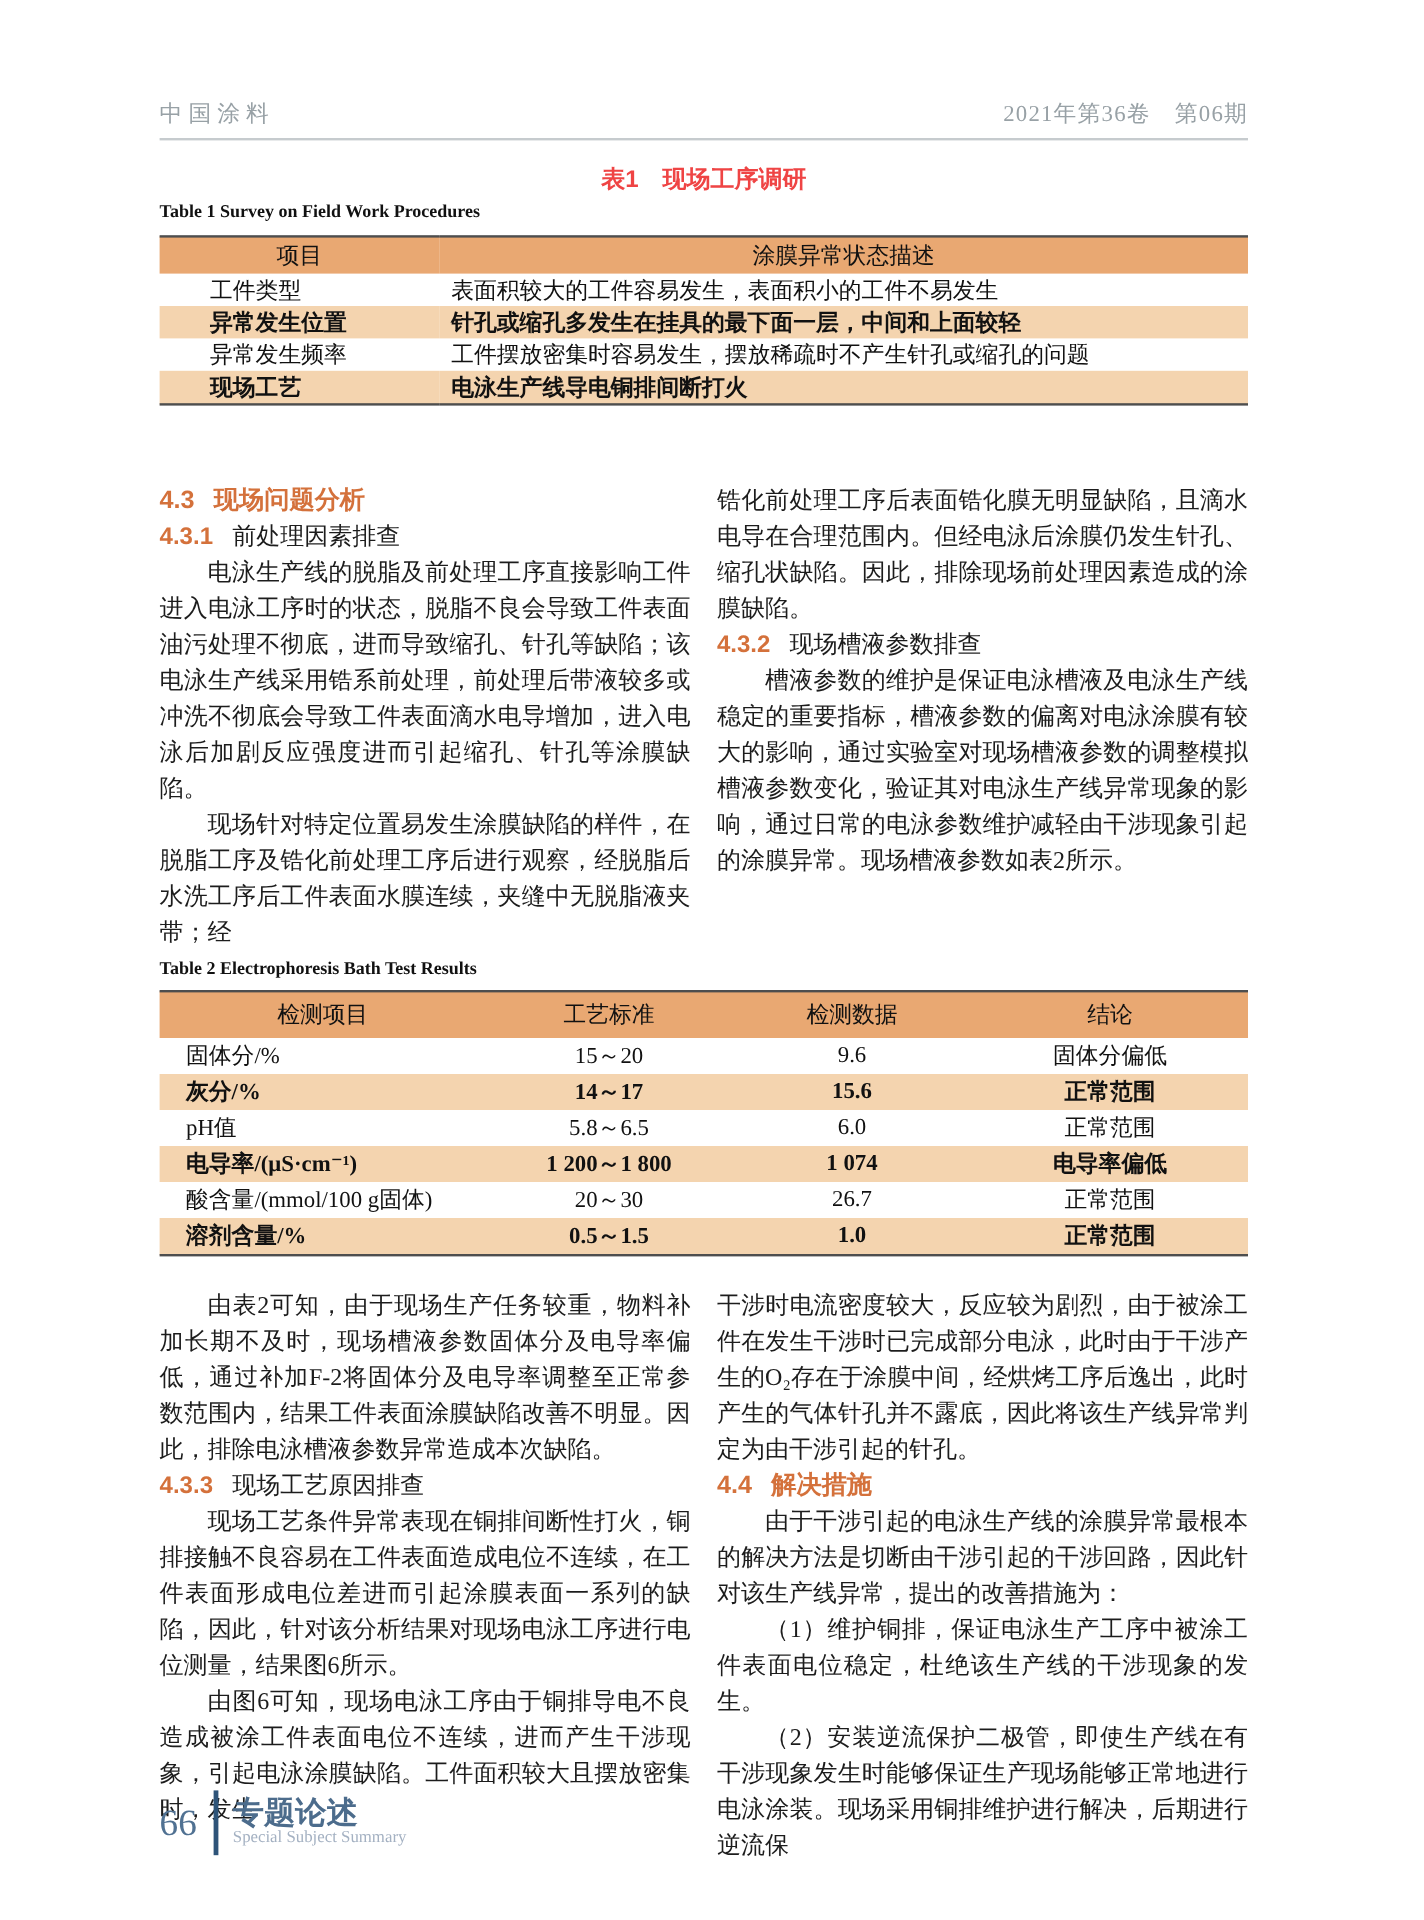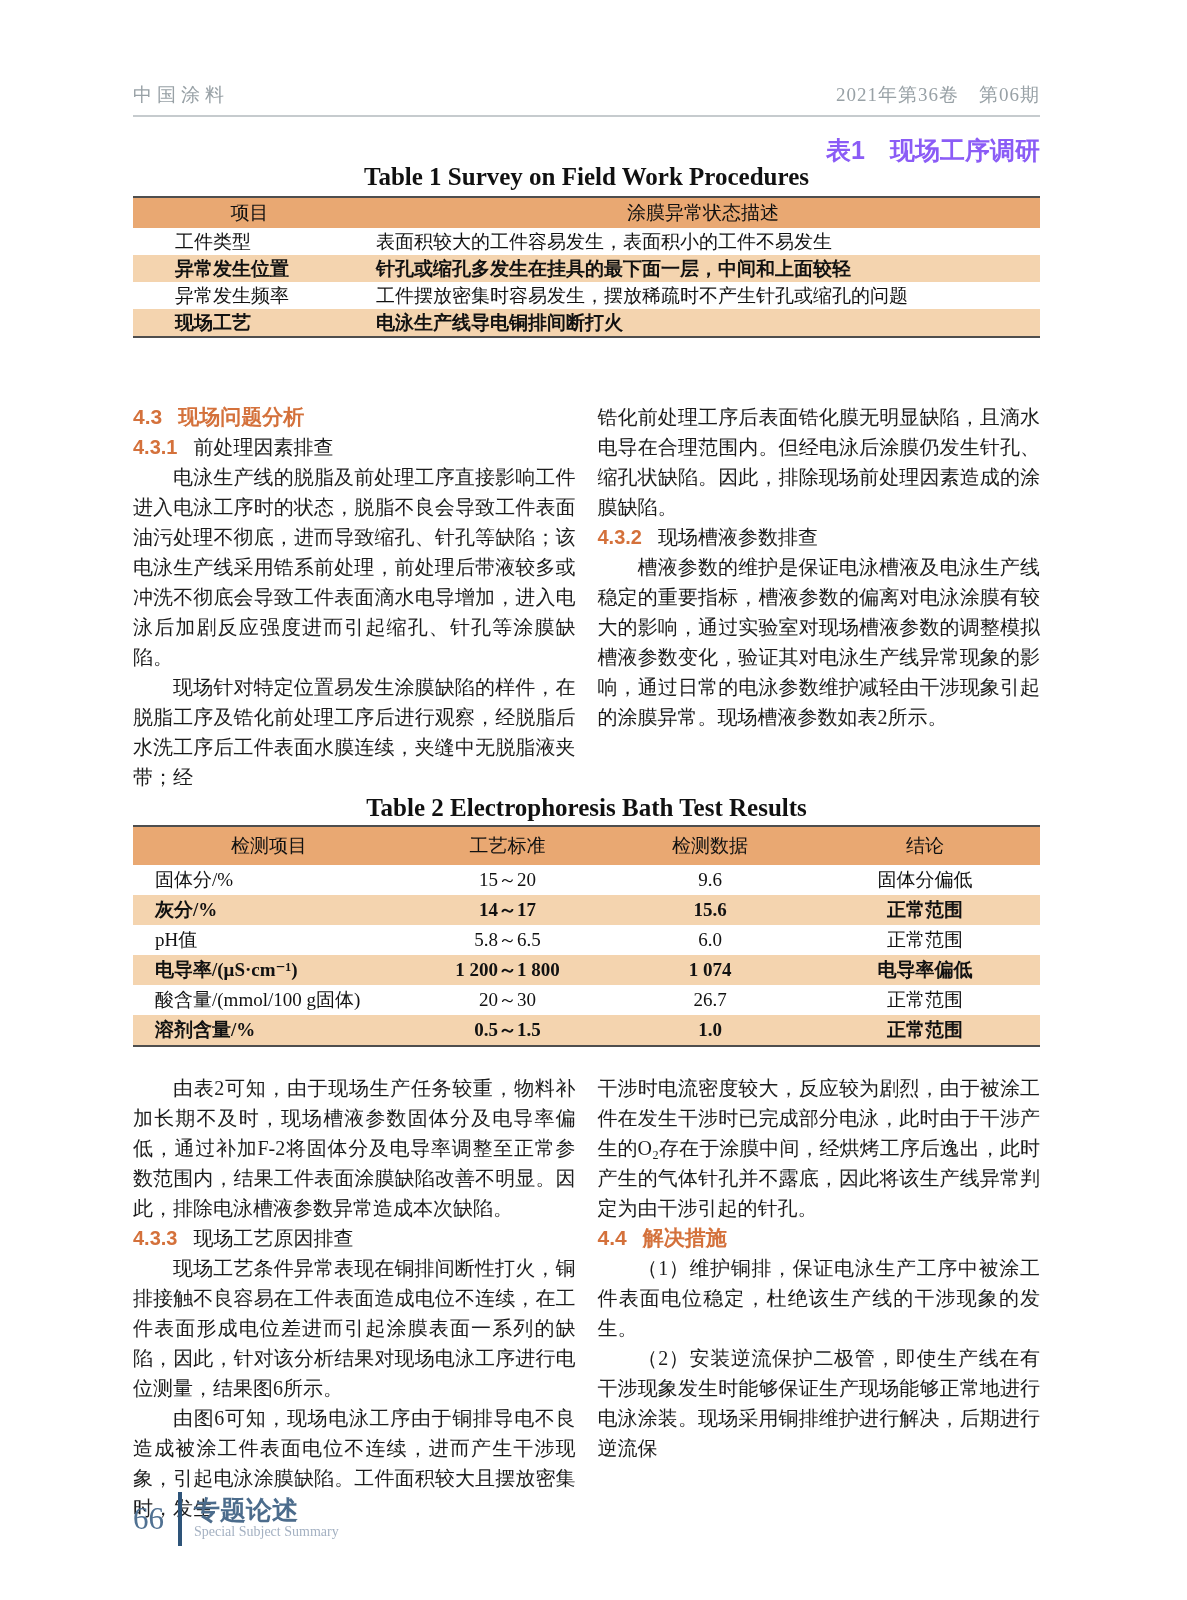--- a/index.html
+++ b/index.html
@@ -11,25 +11,25 @@
   
   .page-header{
     display:flex;justify-content:space-between;align-items:flex-end;
     padding-top:82px;padding-bottom:7px;border-bottom:2px solid #c6cbce;
     color:#98a1a6;font-size:19px;
   }
   .journal{letter-spacing:5px;}
   .issue{letter-spacing:1px;}
 
   
-  .caption-cn{margin-top:22px;text-align:right;font-family:"Liberation Sans","DejaVu Sans",sans-serif;
-    font-weight:bold;font-size:25px;line-height:22px;color:#8b5cf6;}
+  .caption-cn{margin-top:22px;text-align:center;font-family:"Liberation Sans","DejaVu Sans",sans-serif;
+    font-weight:bold;font-size:20px;line-height:22px;color:#ef4444;}
   .block2 .caption-cn{margin-top:34px;}
-  .caption-en{margin-top:5px;text-align:center;font-family:"Liberation Serif",serif;
-    font-weight:bold;font-size:25px;line-height:22px;color:#111;}
+  .caption-en{margin-top:5px;text-align:left;font-family:"Liberation Serif",serif;
+    font-weight:bold;font-size:15px;line-height:22px;color:#111;}
   table.data-table{
     width:100%;margin-top:8px;border-collapse:collapse;
     border-top:2px solid #4e4e4e;border-bottom:2px solid #4e4e4e;
     font-size:19px;color:#111;
   }
   .block2 table.data-table{margin-top:6px;}
   table.data-table th{background:#e9a872;font-weight:normal;text-align:center;padding:0;}
   table.data-table td{padding:0;}
   .t1 th{height:30px;} .t1 td{height:27px;}
   .t2 th{height:38px;} .t2 td{height:30px;}
@@ -191,20 +191,21 @@
         <span class="subsec-num">4.3.3</span><span class="subsec-title">现场工艺原因排查</span>
       </h3>
       <p>现场工艺条件异常表现在铜排间断性打火，铜排接触不良容易在工件表面造成电位不连续，在工件表面形成电位差进而引起涂膜表面一系列的缺陷，因此，针对该分析结果对现场电泳工序进行电位测量，结果图6所示。</p>
       <p>由图6可知，现场电泳工序由于铜排导电不良造成被涂工件表面电位不连续，进而产生干涉现象，引起电泳涂膜缺陷。工件面积较大且摆放密集时，发生</p>
     </div>
     <div class="col">
       <p class="cont">干涉时电流密度较大，反应较为剧烈，由于被涂工件在发生干涉时已完成部分电泳，此时由于干涉产生的O₂存在于涂膜中间，经烘烤工序后逸出，此时产生的气体针孔并不露底，因此将该生产线异常判定为由干涉引起的针孔。</p>
       <h2 class="sec">
         <span class="sec-num">4.4</span><span>解决措施</span>
       </h2>
+      <p>由于干涉引起的电泳生产线的涂膜异常最根本的解决方法是切断由干涉引起的干涉回路，因此针对该生产线异常，提出的改善措施为：</p>
       <p>（1）维护铜排，保证电泳生产工序中被涂工件表面电位稳定，杜绝该生产线的干涉现象的发生。</p>
       <p>（2）安装逆流保护二极管，即使生产线在有干涉现象发生时能够保证生产现场能够正常地进行电泳涂装。现场采用铜排维护进行解决，后期进行逆流保</p>
     </div>
   </div>
 
   <div class="page-footer">
     <span class="page-num">66</span>
     <span class="footer-bar"></span>
     <span>
       <div class="footer-cn">专题论述</div>

